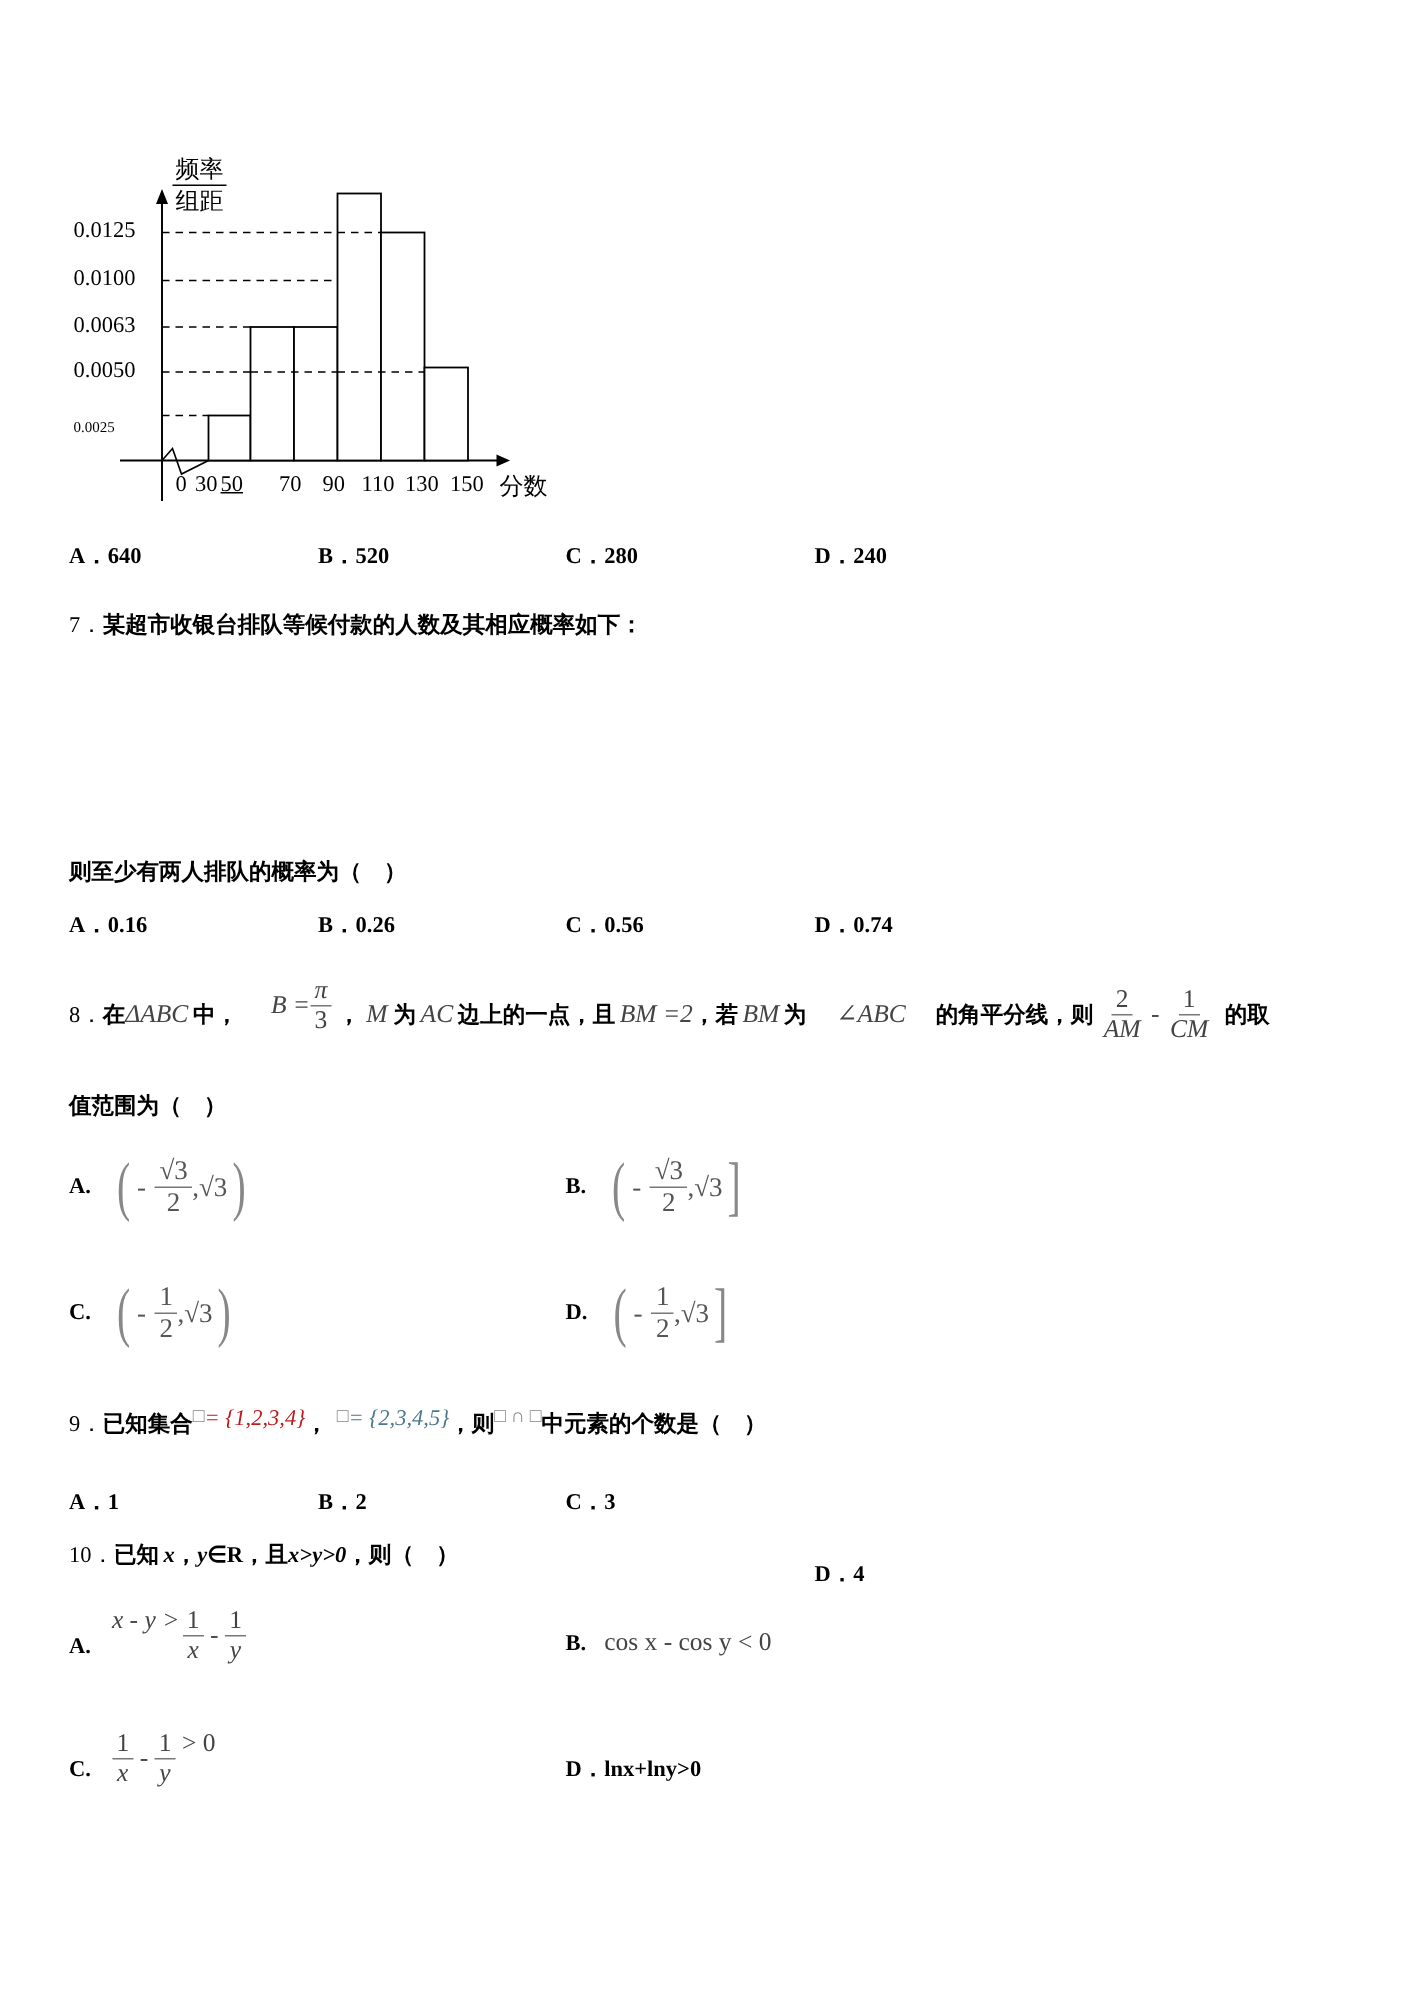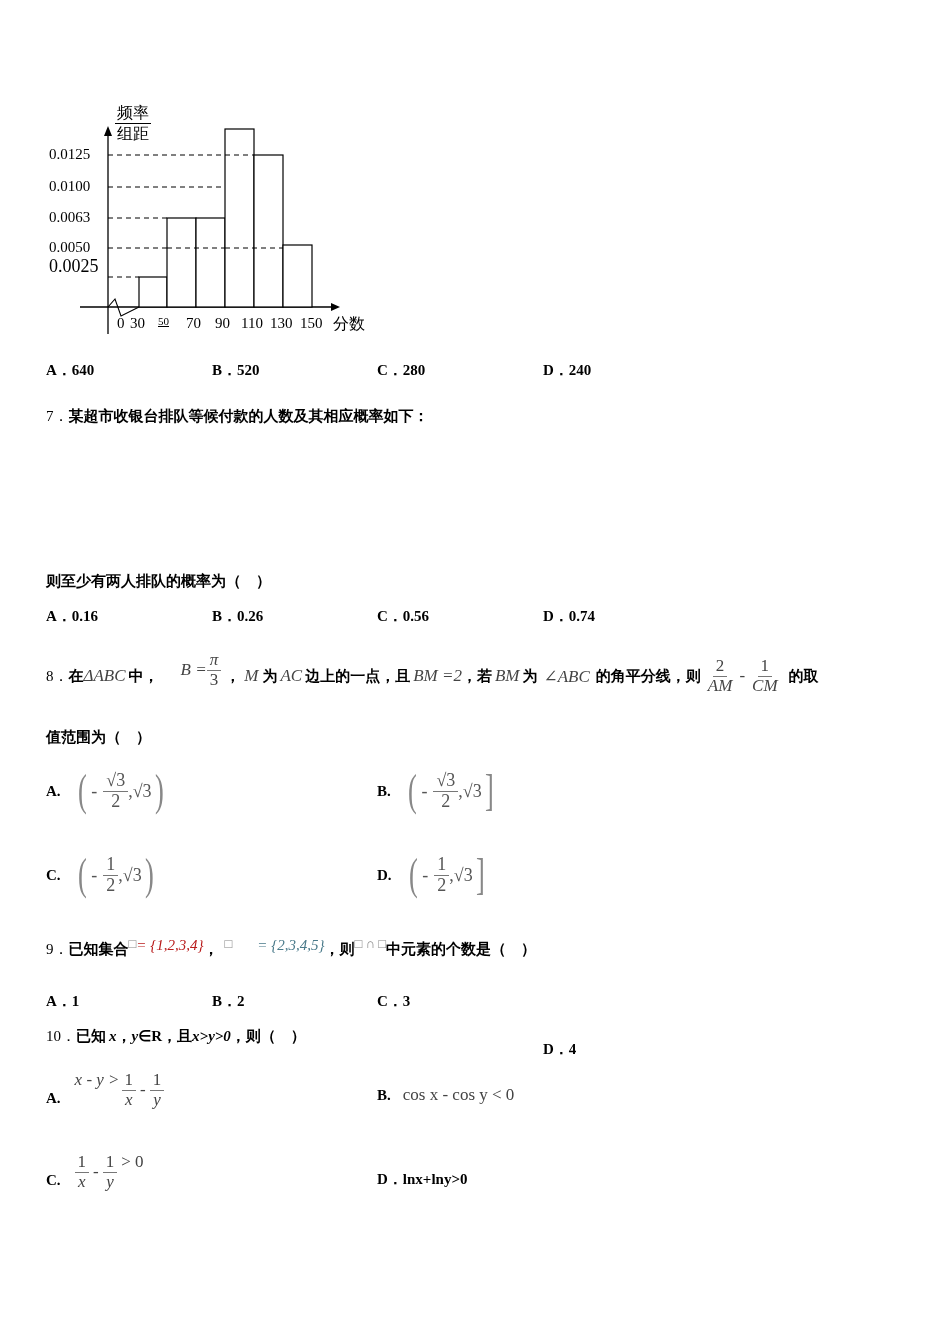--- a/index.html
+++ b/index.html
@@ -63,25 +63,25 @@
 
 <div class="abs" style="left:115px;top:103px;font-family:'DejaVu Sans',sans-serif;font-size:16px;line-height:20px;">
   <div style="border-bottom:1.3px solid #000;padding:0 2px;">频率</div>
   <div style="padding:0 2px;">组距</div>
 </div>
 
 <div class="abs" style="left:49px;top:146px;font-size:15px;">0.0125</div>
 <div class="abs" style="left:49px;top:178px;font-size:15px;">0.0100</div>
 <div class="abs" style="left:49px;top:209px;font-size:15px;">0.0063</div>
 <div class="abs" style="left:49px;top:239px;font-size:15px;">0.0050</div>
-<div class="abs" style="left:49px;top:256px;font-size:18px;">0.0025</div>
+<div class="abs" style="left:49px;top:280px;font-size:10px;">0.0025</div>
 
 <div class="abs" style="left:117px;top:315px;font-size:15px;">0</div>
 <div class="abs" style="left:130px;top:315px;font-size:15px;">30</div>
-<div class="abs" style="left:158px;top:315px;font-size:11px;text-decoration:underline;">50</div>
+<div class="abs" style="left:147px;top:315px;font-size:15px;text-decoration:underline;">50</div>
 <div class="abs" style="left:186px;top:315px;font-size:15px;">70</div>
 <div class="abs" style="left:215px;top:315px;font-size:15px;">90</div>
 <div class="abs" style="left:241px;top:315px;font-size:15px;">110</div>
 <div class="abs" style="left:270px;top:315px;font-size:15px;">130</div>
 <div class="abs" style="left:300px;top:315px;font-size:15px;">150</div>
 <div class="abs" style="left:333px;top:314px;font-family:'DejaVu Sans',sans-serif;font-size:16px;">分数</div>
 
 <div class="abs opt" style="left:46px;top:361px;"><span>A．</span><span>640</span></div>
 <div class="abs opt" style="left:212px;top:361px;"><span>B．</span><span>520</span></div>
 <div class="abs opt" style="left:377px;top:361px;"><span>C．</span><span>280</span></div>
@@ -117,21 +117,21 @@
   </span>
   <span class="cn">，</span>
   <span class="mathtxt" style="margin:0 4px;">M</span>
   <span class="cn">为</span>
   <span class="mathtxt" style="margin:0 3px;">AC</span>
   <span class="cn">边上的一点，且</span>
   <span class="mathtxt" style="margin-left:3px;">BM =2</span>
   <span class="cn">，若</span>
   <span class="mathtxt" style="margin:0 3px;">BM</span>
   <span class="cn">为</span>
-  <span class="mathtxt" style="margin:0 6px;font-style:italic;">∠ABC</span>
+  <span class="mathtxt" style="margin:0 20px;font-style:italic;">∠ABC</span>
   <span class="cn">的角平分线，则</span>
   <span class="frac mathtxt" style="margin-left:4px;">
       <span class="num mathup">2</span>
       <span class="den">AM</span>
     </span>
   <span class="mathup" style="margin:0 4px;">-</span>
   <span class="frac mathtxt">
       <span class="num mathup">1</span>
       <span class="den">CM</span>
     </span>
@@ -196,21 +196,21 @@
   </span>
 </div>
 
 <div class="abs" style="left:46px;top:940px;white-space:nowrap;display:flex;align-items:baseline;">
   <span class="qnum">9．</span>
   <span class="cn">已知集合</span>
   <span style="font-size:13px;color:#888;position:relative;top:-6px;">□</span>
   <span style="font-family:'Liberation Serif',serif;font-style:italic;color:#b91c1c;font-size:15px;position:relative;top:-4px;"> = {1,2,3,4}</span>
   <span class="cn">，</span>
   <span style="font-size:13px;color:#888;position:relative;top:-6px;margin-left:6px;">□</span>
-  <span style="font-family:'Liberation Serif',serif;font-style:italic;color:#4a7a8a;font-size:15px;position:relative;top:-4px;margin-left:25px;"> = {2,3,4,5}</span>
+  <span style="font-family:'Liberation Serif',serif;font-style:italic;color:#4a7a8a;font-size:15px;position:relative;top:-4px;"> = {2,3,4,5}</span>
   <span class="cn">，则</span>
   <span style="font-size:13px;color:#888;position:relative;top:-6px;">□ ∩ □</span>
   <span class="cn">中元素的个数是（　）</span>
 </div>
 
 <div class="abs opt" style="left:46px;top:992px;"><span>A．</span><span>1</span></div>
 <div class="abs opt" style="left:212px;top:992px;"><span>B．</span><span>2</span></div>
 <div class="abs opt" style="left:377px;top:992px;"><span>C．</span><span>3</span></div>
 <div class="abs opt" style="left:543px;top:1040px;font-family:Liberation Serif, serif;"><span>D．</span><span>4</span></div>
 

